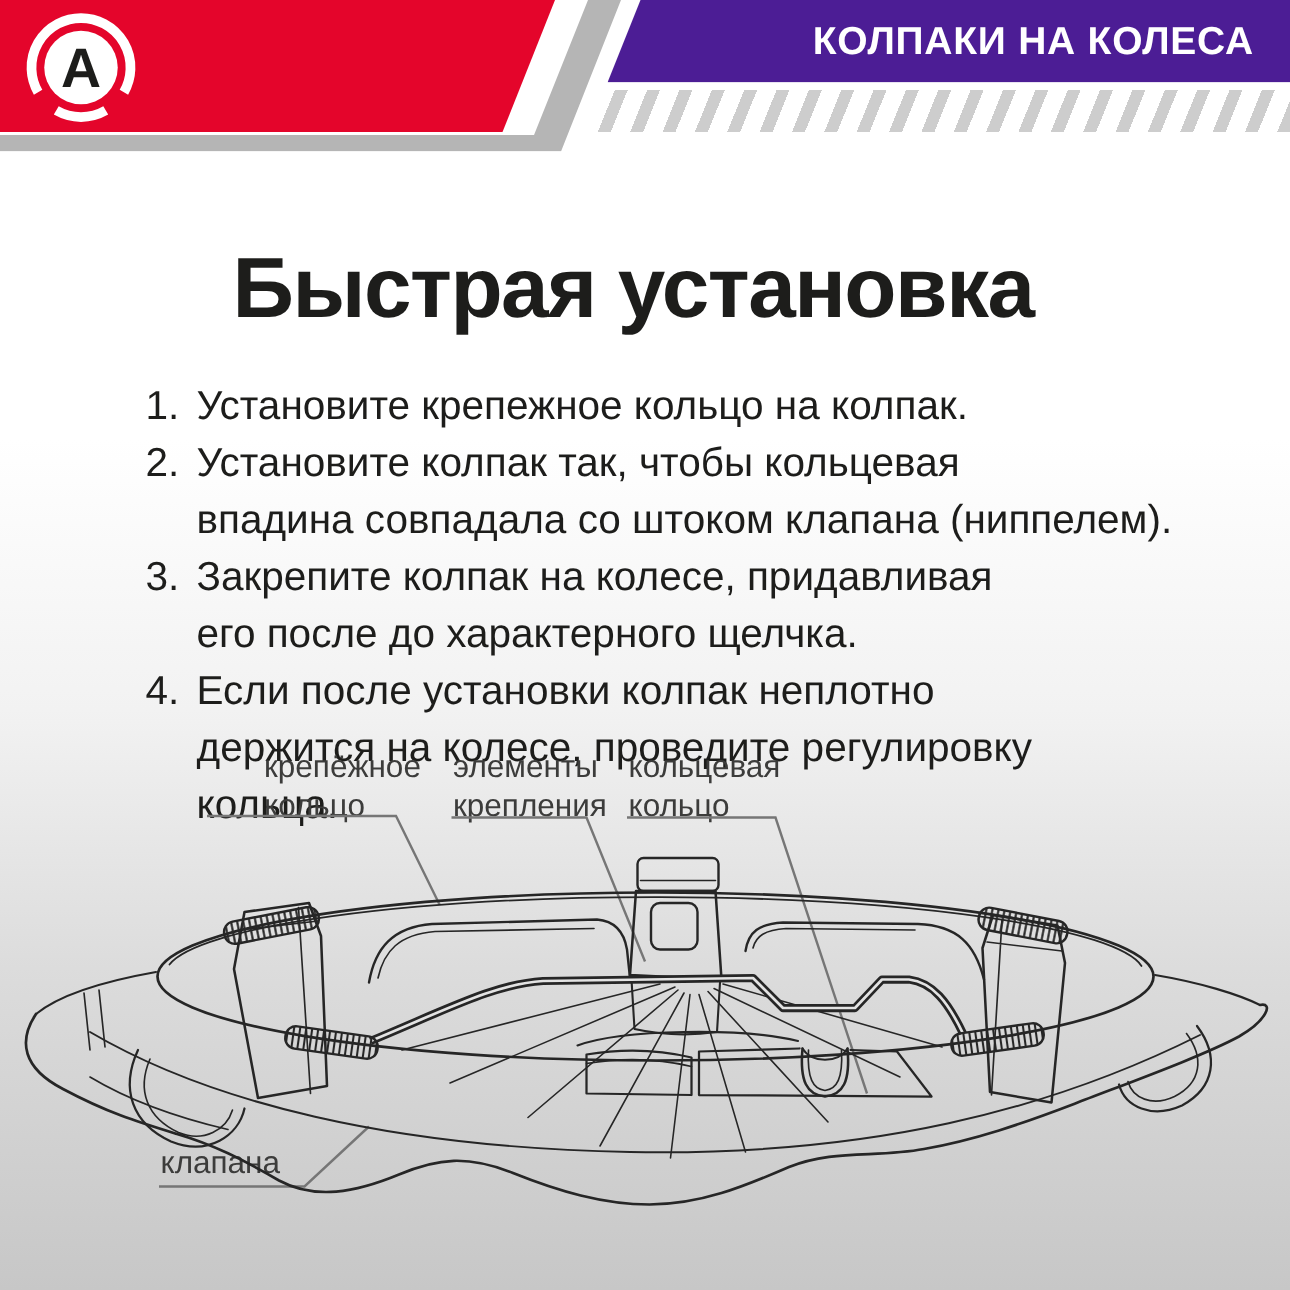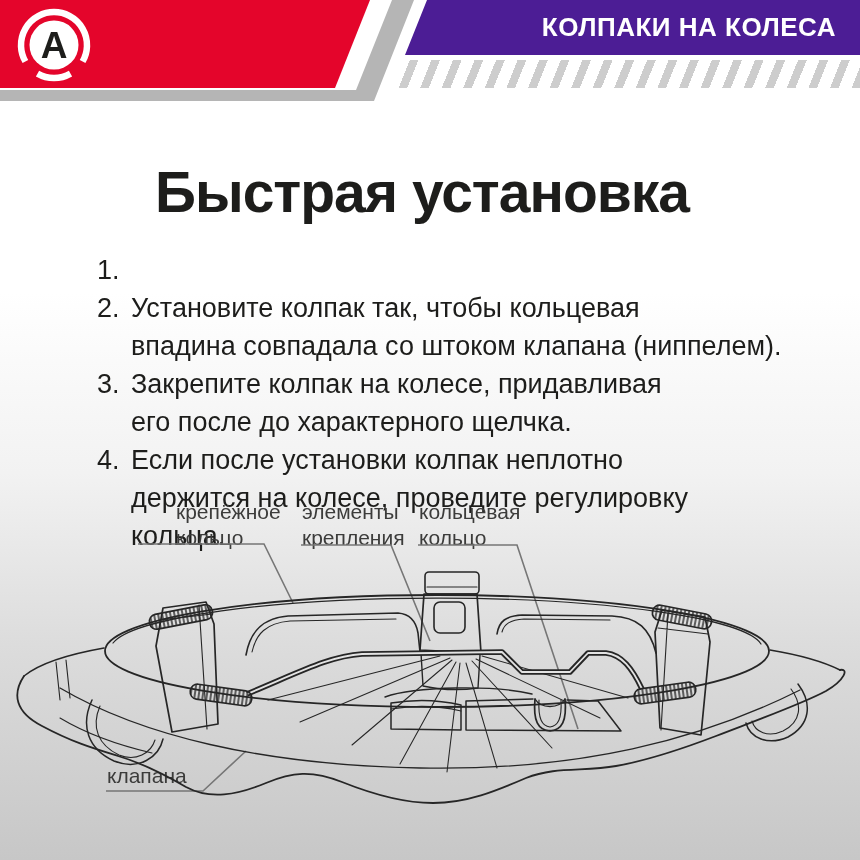--- a/index.html
+++ b/index.html
@@ -77,20 +77,21 @@
     <text x="37" y="50" text-anchor="middle" font-size="37" font-weight="bold" fill="#1d1d1b">A</text>
   </svg>
 
 </div>
 
 <div class="title">Быстрая установка</div>
 
 <div class="steps">
   <div class="step">
     <span class="num">1.</span>
+    <span class="txt">Установите крепежное кольцо на колпак.</span>
   </div>
   <div class="step">
     <span class="num">2.</span>
     <span class="txt">Установите колпак так, чтобы кольцевая
 впадина совпадала со штоком клапана (ниппелем).</span>
   </div>
   <div class="step">
     <span class="num">3.</span>
     <span class="txt">Закрепите колпак на колесе, придавливая
 его после до характерного щелчка.</span>

